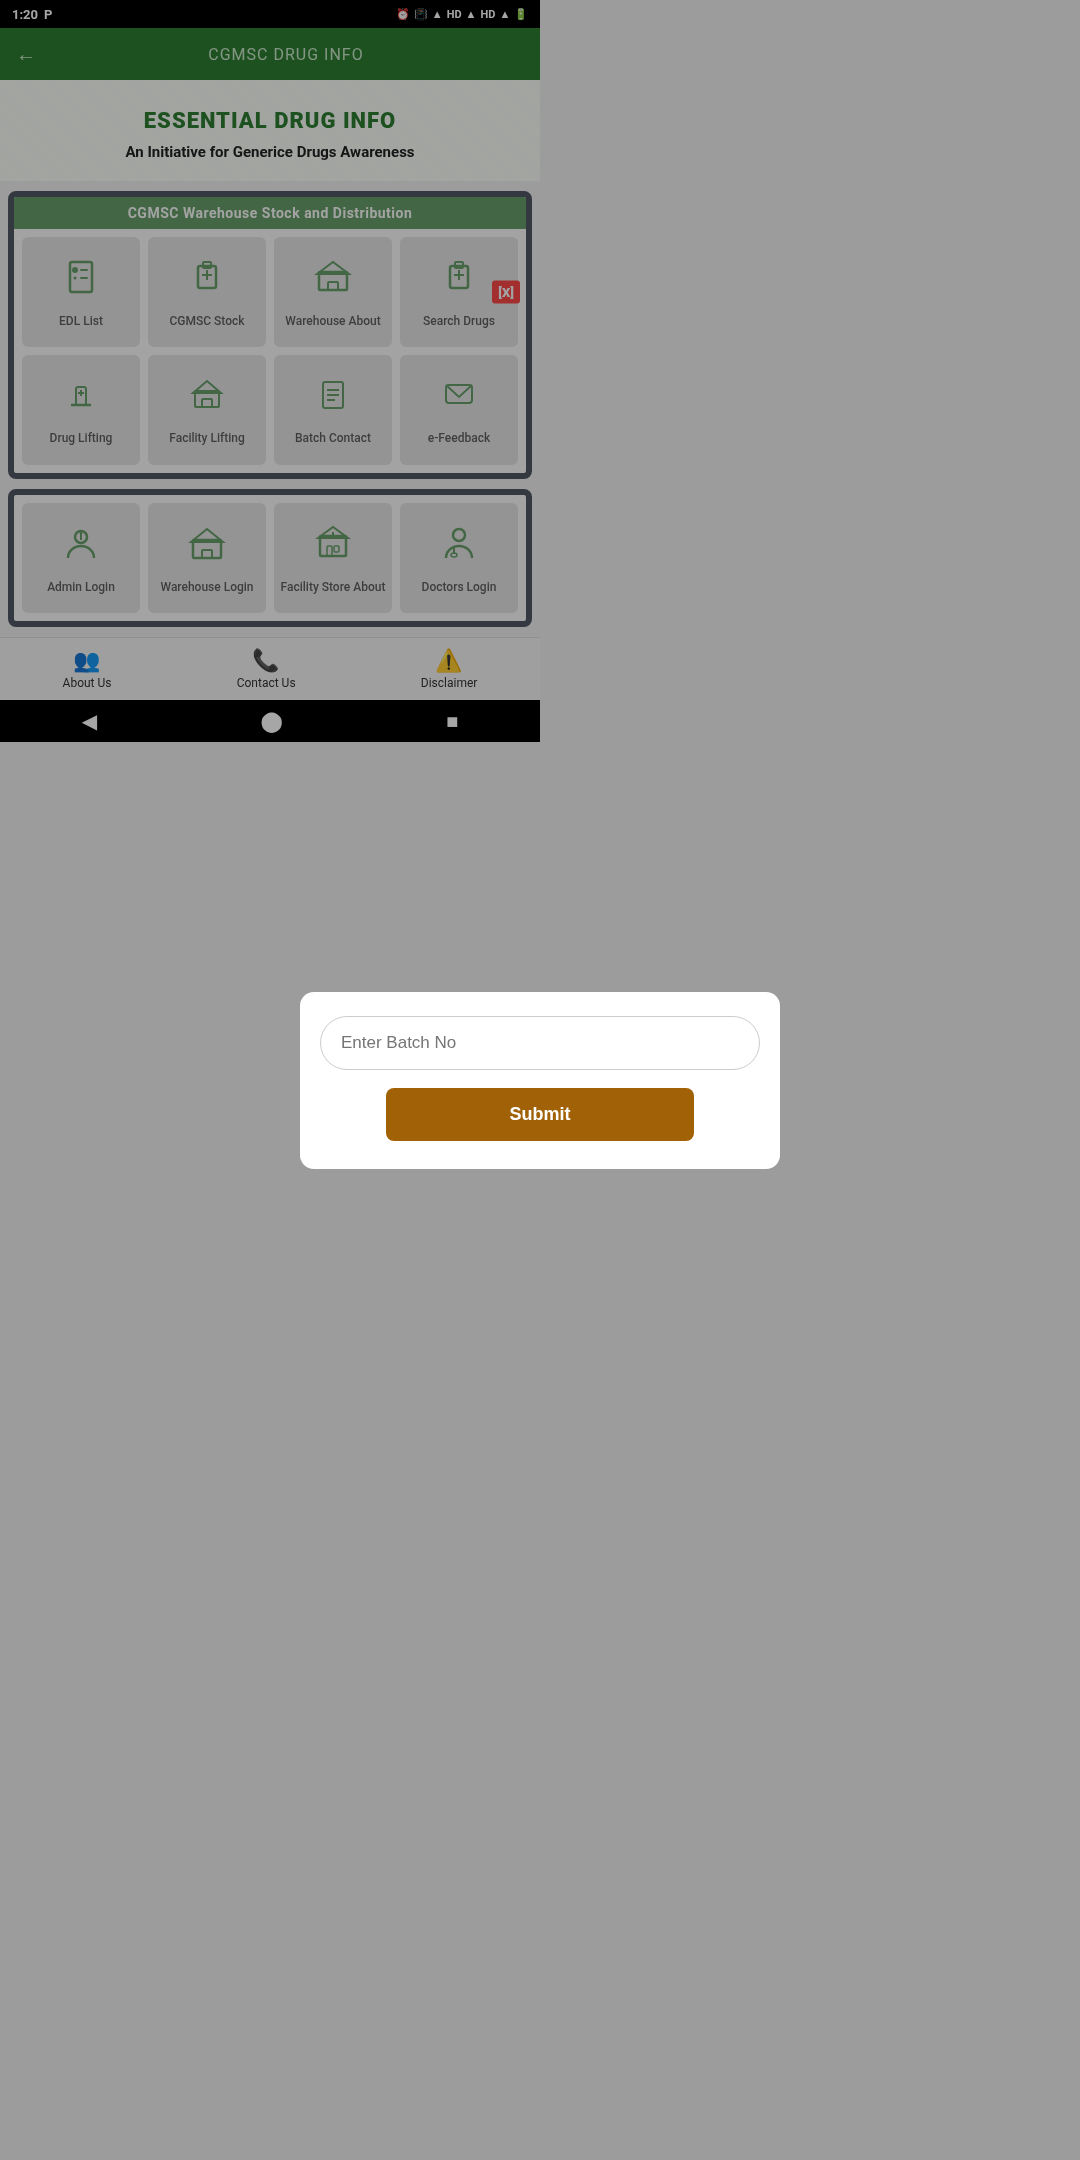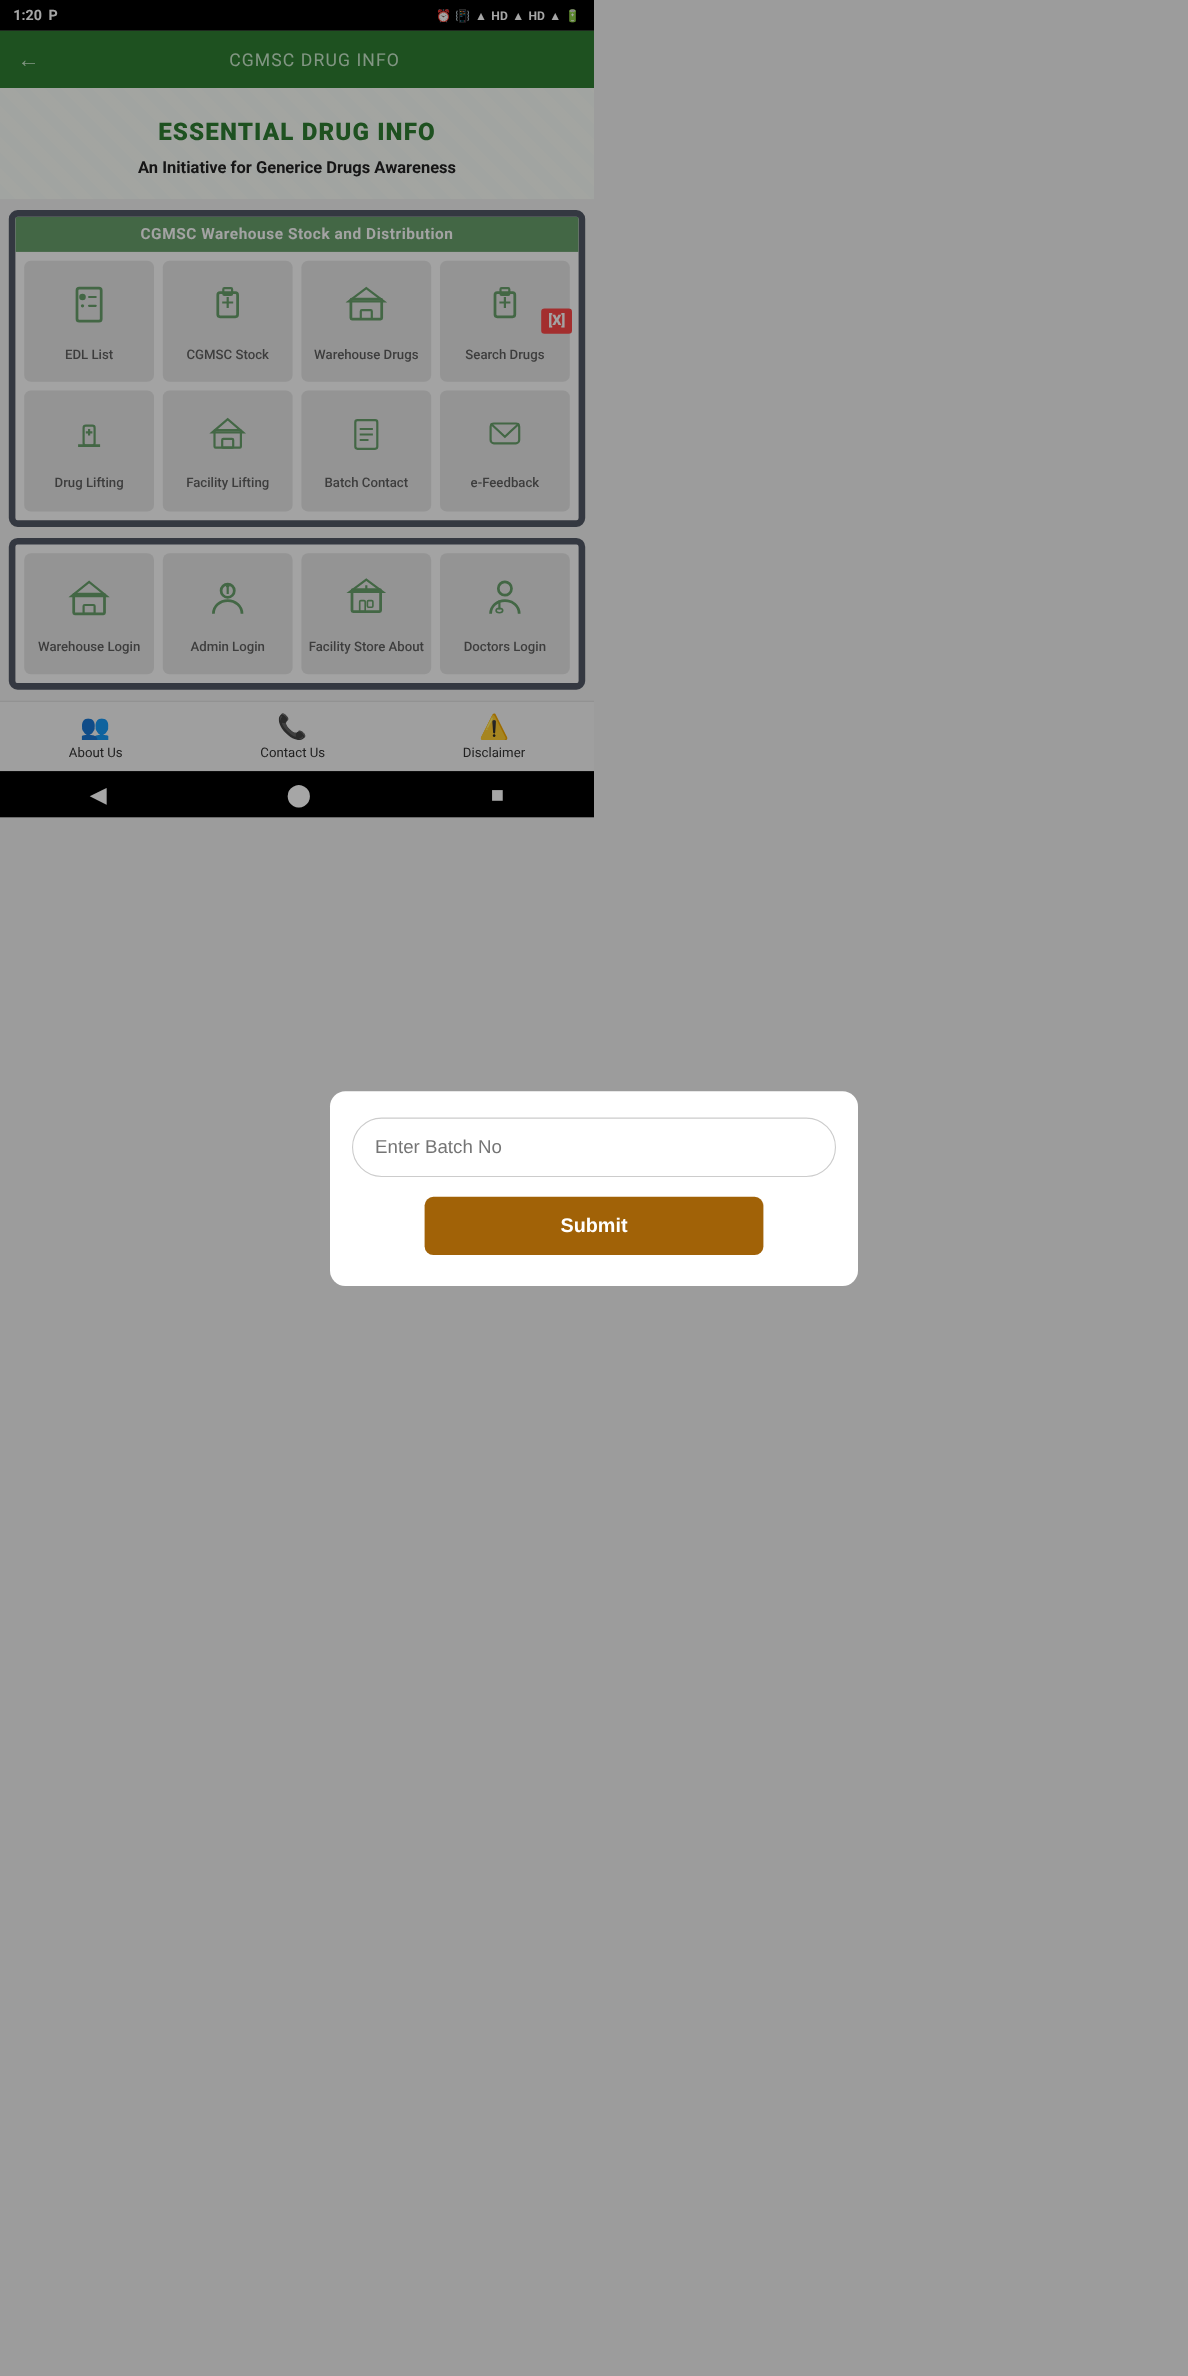--- a/index.html
+++ b/index.html
@@ -256,21 +256,21 @@
       <div class="label">CGMSC Stock</div>
     </div>
     <div class="grid-item">
       <div class="icon-area">
         <svg width="38" height="38" viewBox="0 0 38 38" fill="none">
           <rect x="5" y="14" width="28" height="18" rx="1" stroke="#2e7d32" stroke-width="2.5" fill="none"></rect>
           <polygon points="3,16 19,4 35,16" stroke="#2e7d32" stroke-width="2" fill="none"></polygon>
           <rect x="14" y="24" width="10" height="8" rx="1" stroke="#2e7d32" stroke-width="2" fill="none"></rect>
         </svg>
       </div>
-      <div class="label">Warehouse Drugs</div>
+      <div class="label">Warehouse About</div>
     </div>
     <div class="grid-item" style="position:relative;">
       <div class="icon-area">
         <svg width="38" height="38" viewBox="0 0 38 38" fill="none">
           <rect x="10" y="8" width="18" height="22" rx="2" stroke="#2e7d32" stroke-width="2.5" fill="none"></rect>
           <rect x="15" y="4" width="8" height="6" rx="1" stroke="#2e7d32" stroke-width="2" fill="none"></rect>
           <line x1="14" y1="17" x2="24" y2="17" stroke="#2e7d32" stroke-width="2"></line>
           <line x1="19" y1="12" x2="19" y2="22" stroke="#2e7d32" stroke-width="2"></line>
         </svg>
       </div>
@@ -321,37 +321,37 @@
       <div class="label">e-Feedback</div>
     </div>
   </div>
 </div>
 
 <div class="section-block dimmed">
   <div class="grid-4">
     <div class="grid-item">
       <div class="icon-area">
         <svg width="38" height="38" viewBox="0 0 38 38" fill="none">
-          <rect x="5" y="16" width="28" height="18" rx="1" stroke="#2e7d32" stroke-width="2.5" fill="none"></rect>
-          <polygon points="3,18 19,5 35,18" stroke="#2e7d32" stroke-width="2" fill="none"></polygon>
-          <rect x="14" y="26" width="10" height="8" rx="1" stroke="#2e7d32" stroke-width="2" fill="none"></rect>
-        </svg>
-      </div>
-      <div class="label">Warehouse Login</div>
-    </div>
-    <div class="grid-item">
-      <div class="icon-area">
-        <svg width="38" height="38" viewBox="0 0 38 38" fill="none">
           <circle cx="19" cy="13" r="6" stroke="#2e7d32" stroke-width="2.5" fill="none"></circle>
           <path d="M6 34c0-7 6-12 13-12s13 5 13 12" stroke="#2e7d32" stroke-width="2.5" fill="none"></path>
           <line x1="19" y1="10" x2="19" y2="16" stroke="#2e7d32" stroke-width="2"></line>
           <circle cx="19" cy="9" r="1.5" fill="#2e7d32"></circle>
         </svg>
       </div>
       <div class="label">Admin Login</div>
+    </div>
+    <div class="grid-item">
+      <div class="icon-area">
+        <svg width="38" height="38" viewBox="0 0 38 38" fill="none">
+          <rect x="5" y="16" width="28" height="18" rx="1" stroke="#2e7d32" stroke-width="2.5" fill="none"></rect>
+          <polygon points="3,18 19,5 35,18" stroke="#2e7d32" stroke-width="2" fill="none"></polygon>
+          <rect x="14" y="26" width="10" height="8" rx="1" stroke="#2e7d32" stroke-width="2" fill="none"></rect>
+        </svg>
+      </div>
+      <div class="label">Warehouse Login</div>
     </div>
     <div class="grid-item">
       <div class="icon-area">
         <svg width="38" height="38" viewBox="0 0 38 38" fill="none">
           <rect x="6" y="12" width="26" height="20" rx="1" stroke="#2e7d32" stroke-width="2.5" fill="none"></rect>
           <polygon points="4,14 19,3 34,14" stroke="#2e7d32" stroke-width="2" fill="none"></polygon>
           <rect x="13" y="22" width="5" height="10" rx="1" stroke="#2e7d32" stroke-width="1.5" fill="none"></rect>
           <rect x="20" y="22" width="5" height="6" rx="1" stroke="#2e7d32" stroke-width="1.5" fill="none"></rect>
           <line x1="19" y1="8" x2="19" y2="14" stroke="#2e7d32" stroke-width="2"></line>
         </svg>

